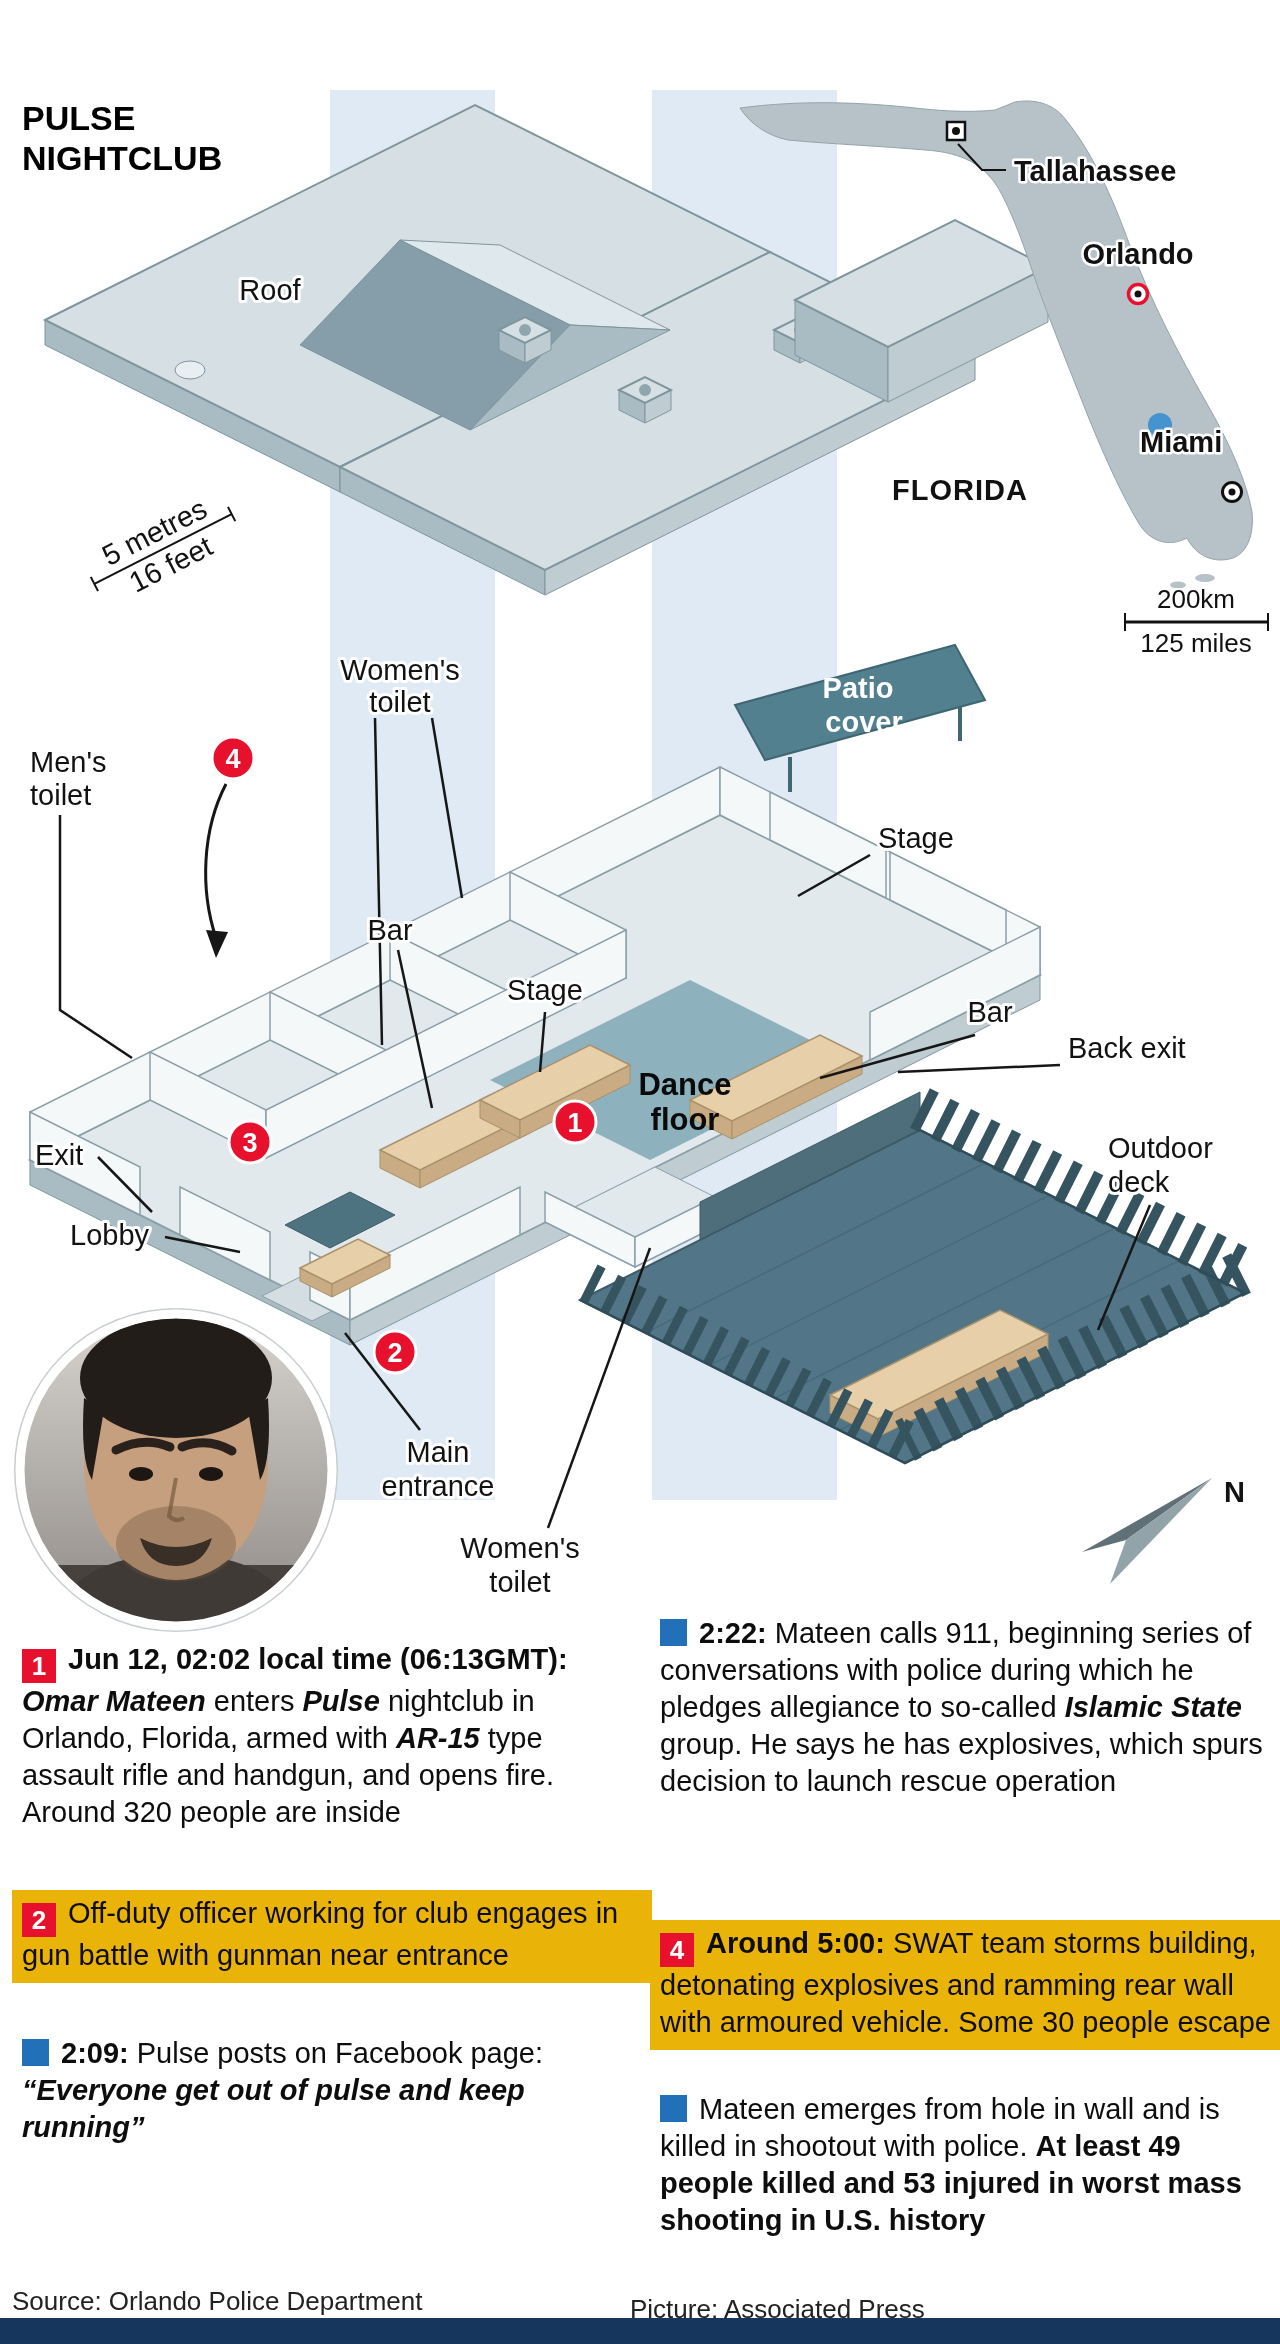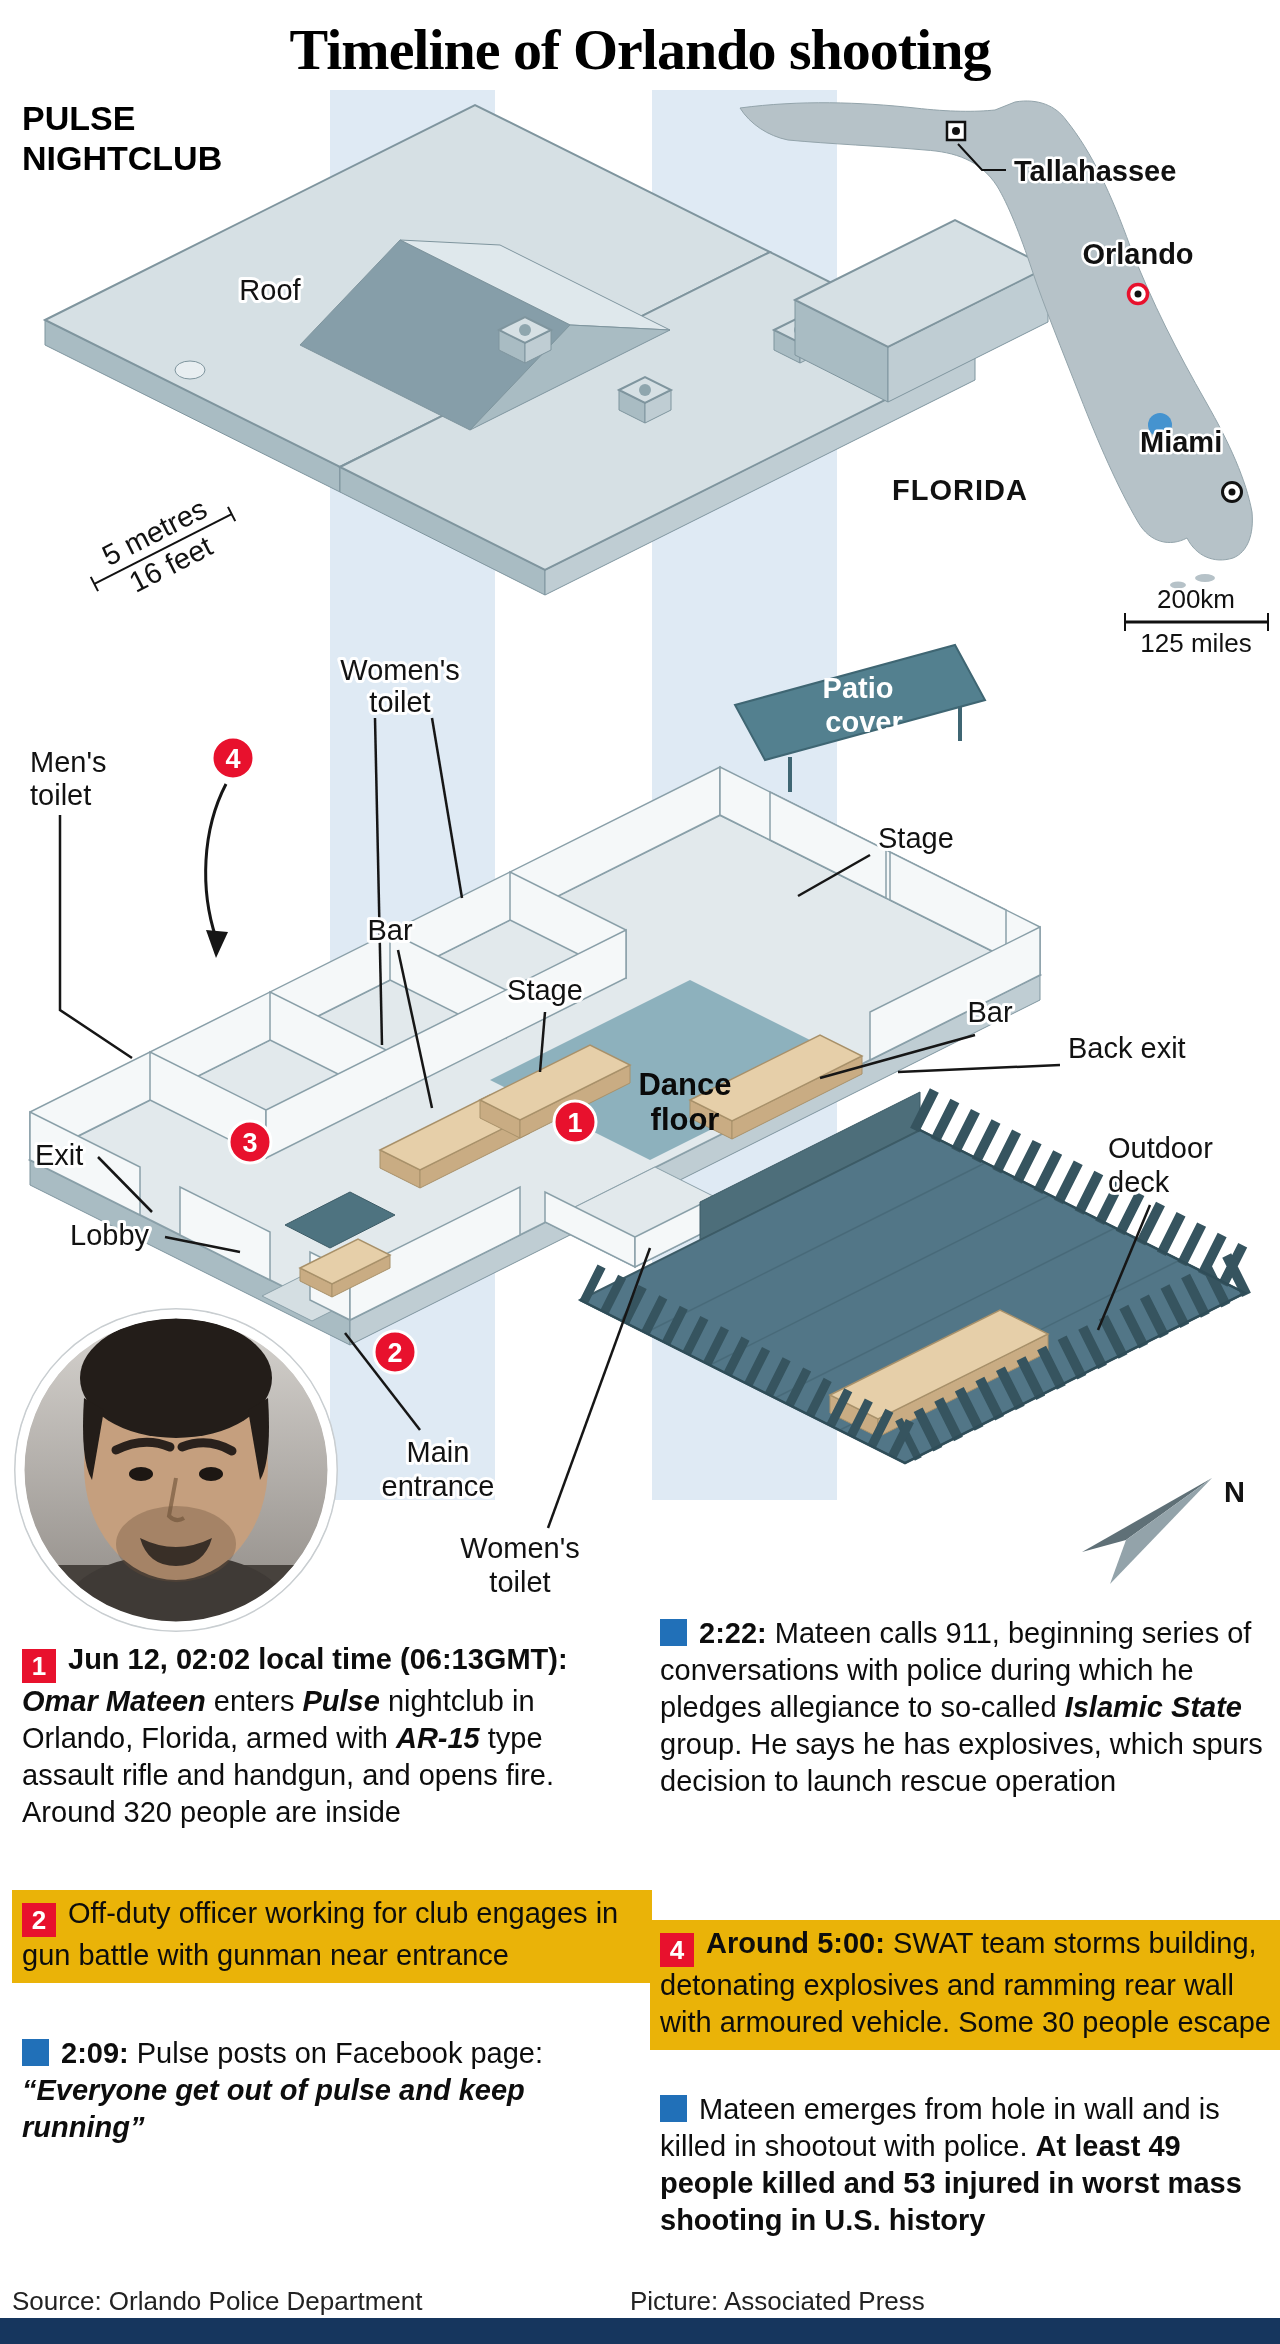--- a/index.html
+++ b/index.html
@@ -26,29 +26,28 @@
   .event{position:absolute;font-size:29px;line-height:37px;padding:5px 10px 9px 10px;color:#0d0d0d;}
   .event.gray{background:#eab308;}
   .sq{display:inline-block;}
   .sq.red{width:34px;height:34px;background:#e8112d;color:#fff;font-weight:700;font-size:26px;
           text-align:center;line-height:34px;vertical-align:-6px;margin-right:12px;}
   .sq.blue{width:27px;height:27px;background:#2170b8;vertical-align:-3px;margin-right:12px;}
   .b{font-weight:700;}
   .bi{font-weight:700;font-style:italic;margin-top:28px;}
   .footer{position:absolute;top:2286px;left:0;width:100%;height:30px;font-size:26px;color:#222;}
   .footer .src{position:absolute;left:12px;top:0;}
-  .footer .pic{position:absolute;left:630px;top:0;}
+  .footer .pic{position:absolute;left:630px;top:8px;}
   .bottombar{position:absolute;top:2318px;left:0;width:1280px;height:26px;background:#16365e;}
 </style>
 </head>
 <body>
 
 <div class="page">
 
-  <h1 class="title">Timeline of Orlando shooting</h1>
 
   <div class="venue">
     <div>PULSE</div>
     <div>NIGHTCLUB</div>
   </div>
 
   <svg class="art" width="1280" height="2344" viewBox="0 0 1280 2344">
     <defs>
       <linearGradient id="pbg" x1="0" y1="0" x2="0" y2="1">
         <stop offset="0" stop-color="#d6d3cf"></stop>

